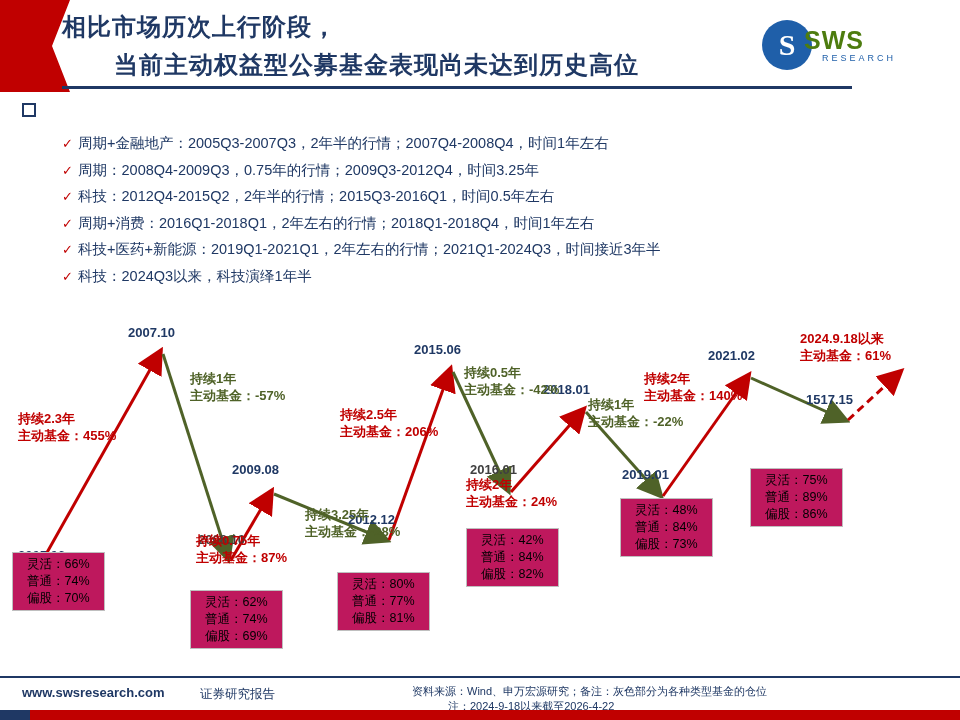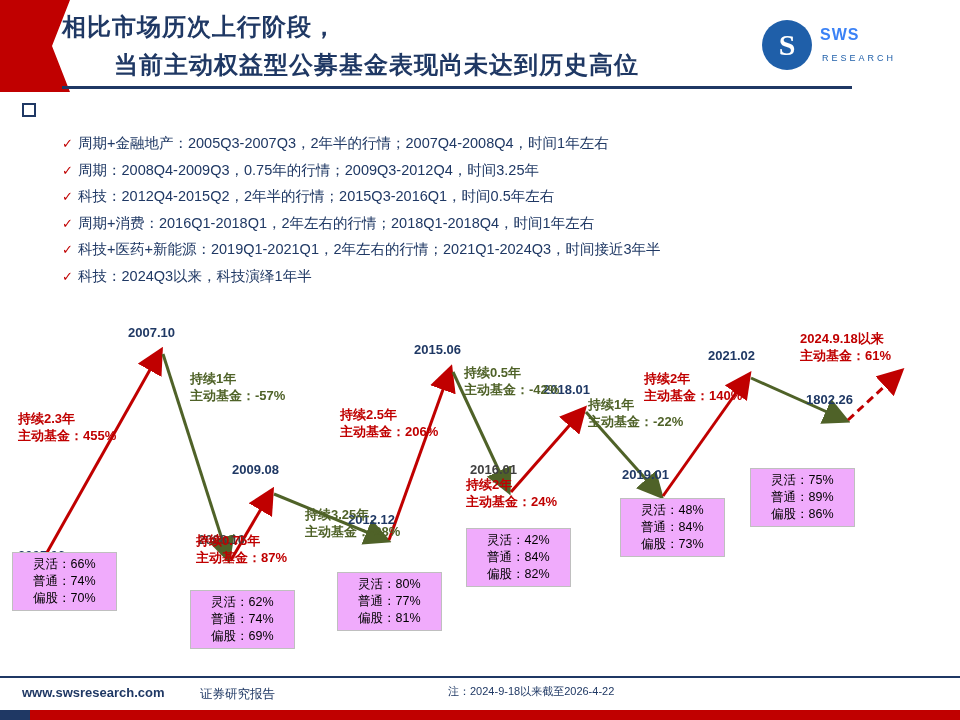--- a/index.html
+++ b/index.html
@@ -19,39 +19,39 @@
              font-size:24px;font-weight:bold;line-height:38px;letter-spacing:1px;}
   .hdr-title .l2{display:block;padding-left:52px;}
   .hdr-rule{position:absolute;left:62px;top:86px;width:790px;height:3px;background:#1f3864;}
   
   .logo{position:absolute;right:18px;top:20px;width:180px;height:52px;}
   .logo-circle{position:absolute;left:0;top:0;width:50px;height:50px;border-radius:50%;
                background:#1f5fa9;}
   .logo-circle .s{position:absolute;left:0;top:0;width:50px;height:50px;color:#fff;
                   font-size:30px;font-weight:bold;text-align:center;line-height:50px;
                   font-family:"Liberation Serif",serif;}
-  .logo-txt{position:absolute;left:58px;top:6px;color:#3b82f6;font-size:16px;font-weight:bold;
+  .logo-txt{position:absolute;left:42px;top:6px;color:#4d7c0f;font-size:25px;font-weight:bold;
             letter-spacing:1px;}
   .logo-sub{position:absolute;left:60px;top:33px;color:#1f5fa9;font-size:9px;letter-spacing:3px;}
   
   .bul-main{position:absolute;left:22px;top:103px;width:900px;}
   .sq{display:inline-block;width:10px;height:10px;border:2px solid #1f3864;margin-right:8px;
       vertical-align:2px;}
   .bul-main .txt{color:#c00000;font-size:16px;font-weight:bold;}
   .subs{position:absolute;left:62px;top:133px;width:880px;}
   .sub{margin-bottom:5.5px;color:#1f3864;font-size:14.5px;line-height:20px;white-space:nowrap;}
   .ck{display:inline-block;width:16px;color:#c00000;font-size:13px;font-weight:bold;}
   
   .chart{position:absolute;left:0;top:310px;width:960px;height:360px;}
   .chart svg{position:absolute;left:0;top:0;}
   .lbl{position:absolute;font-size:13px;font-weight:bold;white-space:nowrap;}
   .lbl.blue{color:#1f3864;}
   .lbl.red{color:#404040;}
-  .box{position:absolute;background:#f0abfc;border:1px solid #bfbfbf;color:#000;
-       font-size:12.5px;line-height:17px;padding:3px 20px;white-space:nowrap;}
+  .box{position:absolute;background:#be185d;border:1px solid #bfbfbf;color:#000;
+       font-size:12.5px;line-height:17px;padding:3px 14px;white-space:nowrap;}
   .note2{position:absolute;font-size:13px;font-weight:bold;line-height:17px;white-space:nowrap;}
   
   .footer{position:absolute;left:0;top:676px;width:960px;height:44px;}
   .f-line{position:absolute;left:0;top:0;width:960px;height:2px;background:#1f3864;}
   .f-url{position:absolute;left:22px;top:9px;color:#1f3864;font-size:13px;font-weight:bold;}
   .f-rep{position:absolute;left:200px;top:10px;color:#1f3864;font-size:12.5px;}
   .f-src{position:absolute;left:412px;top:8px;color:#1f3864;font-size:11px;line-height:15px;}
   .f-src .l2{display:block;padding-left:36px;}
   .f-num{position:absolute;right:16px;top:10px;color:#a21caf;font-size:12.5px;margin-top:36px;}
   .f-band{position:absolute;left:0;top:34px;width:960px;height:10px;background:#c00000;}
@@ -140,21 +140,21 @@
   <div class="lbl blue" style="left:18px;top:238px;">2005.06</div>
   <div class="lbl blue" style="left:128px;top:15px;">2007.10</div>
   <div class="lbl red" style="left:198px;top:222px;">2008.10</div>
   <div class="lbl blue" style="left:232px;top:152px;">2009.08</div>
   <div class="lbl blue" style="left:348px;top:202px;">2012.12</div>
   <div class="lbl blue" style="left:414px;top:32px;">2015.06</div>
   <div class="lbl red" style="left:470px;top:152px;">2016.01</div>
   <div class="lbl blue" style="left:543px;top:72px;">2018.01</div>
   <div class="lbl blue" style="left:622px;top:157px;">2019.01</div>
   <div class="lbl blue" style="left:708px;top:38px;">2021.02</div>
-  <div class="lbl blue" style="left:806px;top:82px;">1802.26</div>
+  <div class="lbl blue" style="left:806px;top:82px;">1517.15</div>
 
   <div class="note2" style="left:18px;top:100px;color:#c00000;">
     <div>持续2.3年</div>
     <div>主动基金：455%</div>
   </div>
   <div class="note2" style="left:190px;top:60px;color:#4f6228;">
     <div>持续1年</div>
     <div>主动基金：-57%</div>
   </div>
   <div class="note2" style="left:196px;top:222px;color:#c00000;">
@@ -220,18 +220,19 @@
     <div>普通：89%</div>
     <div>偏股：86%</div>
   </div>
 </div>
 
 <div class="footer">
   <div class="f-line"></div>
   <div class="f-url">www.swsresearch.com</div>
   <div class="f-rep">证券研究报告</div>
   <div class="f-src">
+    <span>资料来源：Wind、申万宏源研究；备注：灰色部分为各种类型基金的仓位</span>
     <span class="l2">注：2024-9-18以来截至2026-4-22</span>
   </div>
   <div class="f-num">28</div>
   <div class="f-band"></div>
   <div class="f-band2"></div>
 </div>
 
 </body></html>

